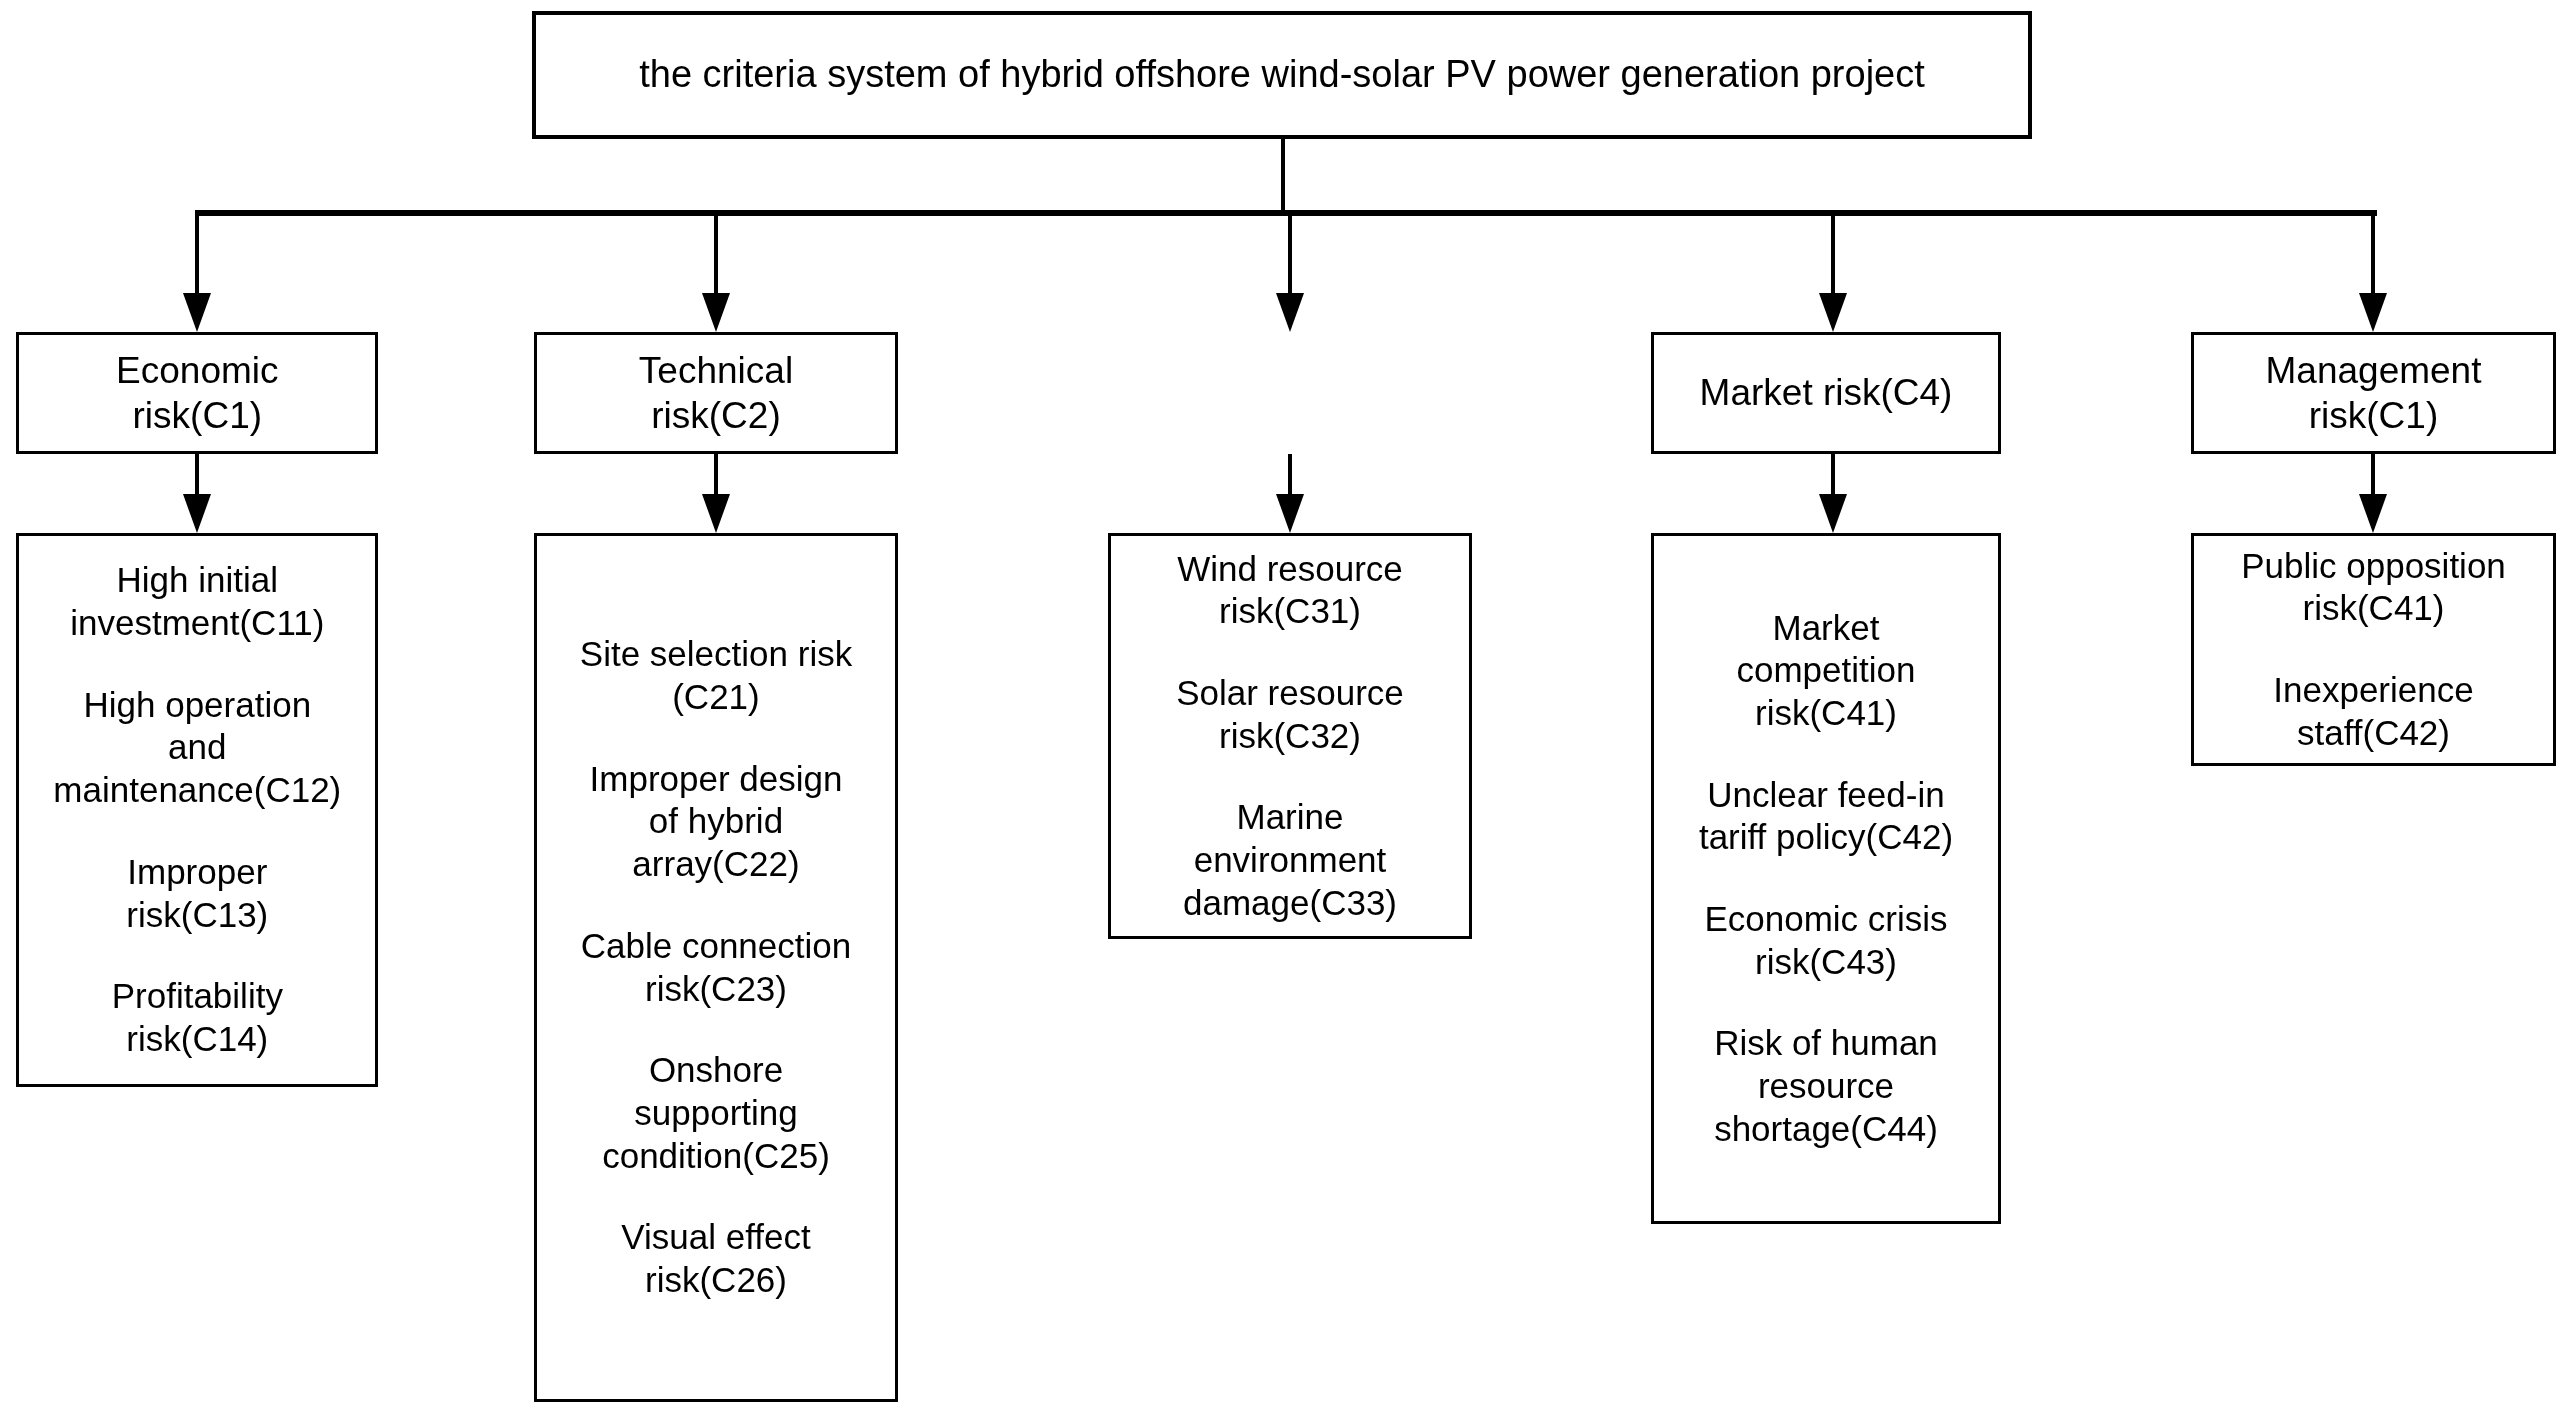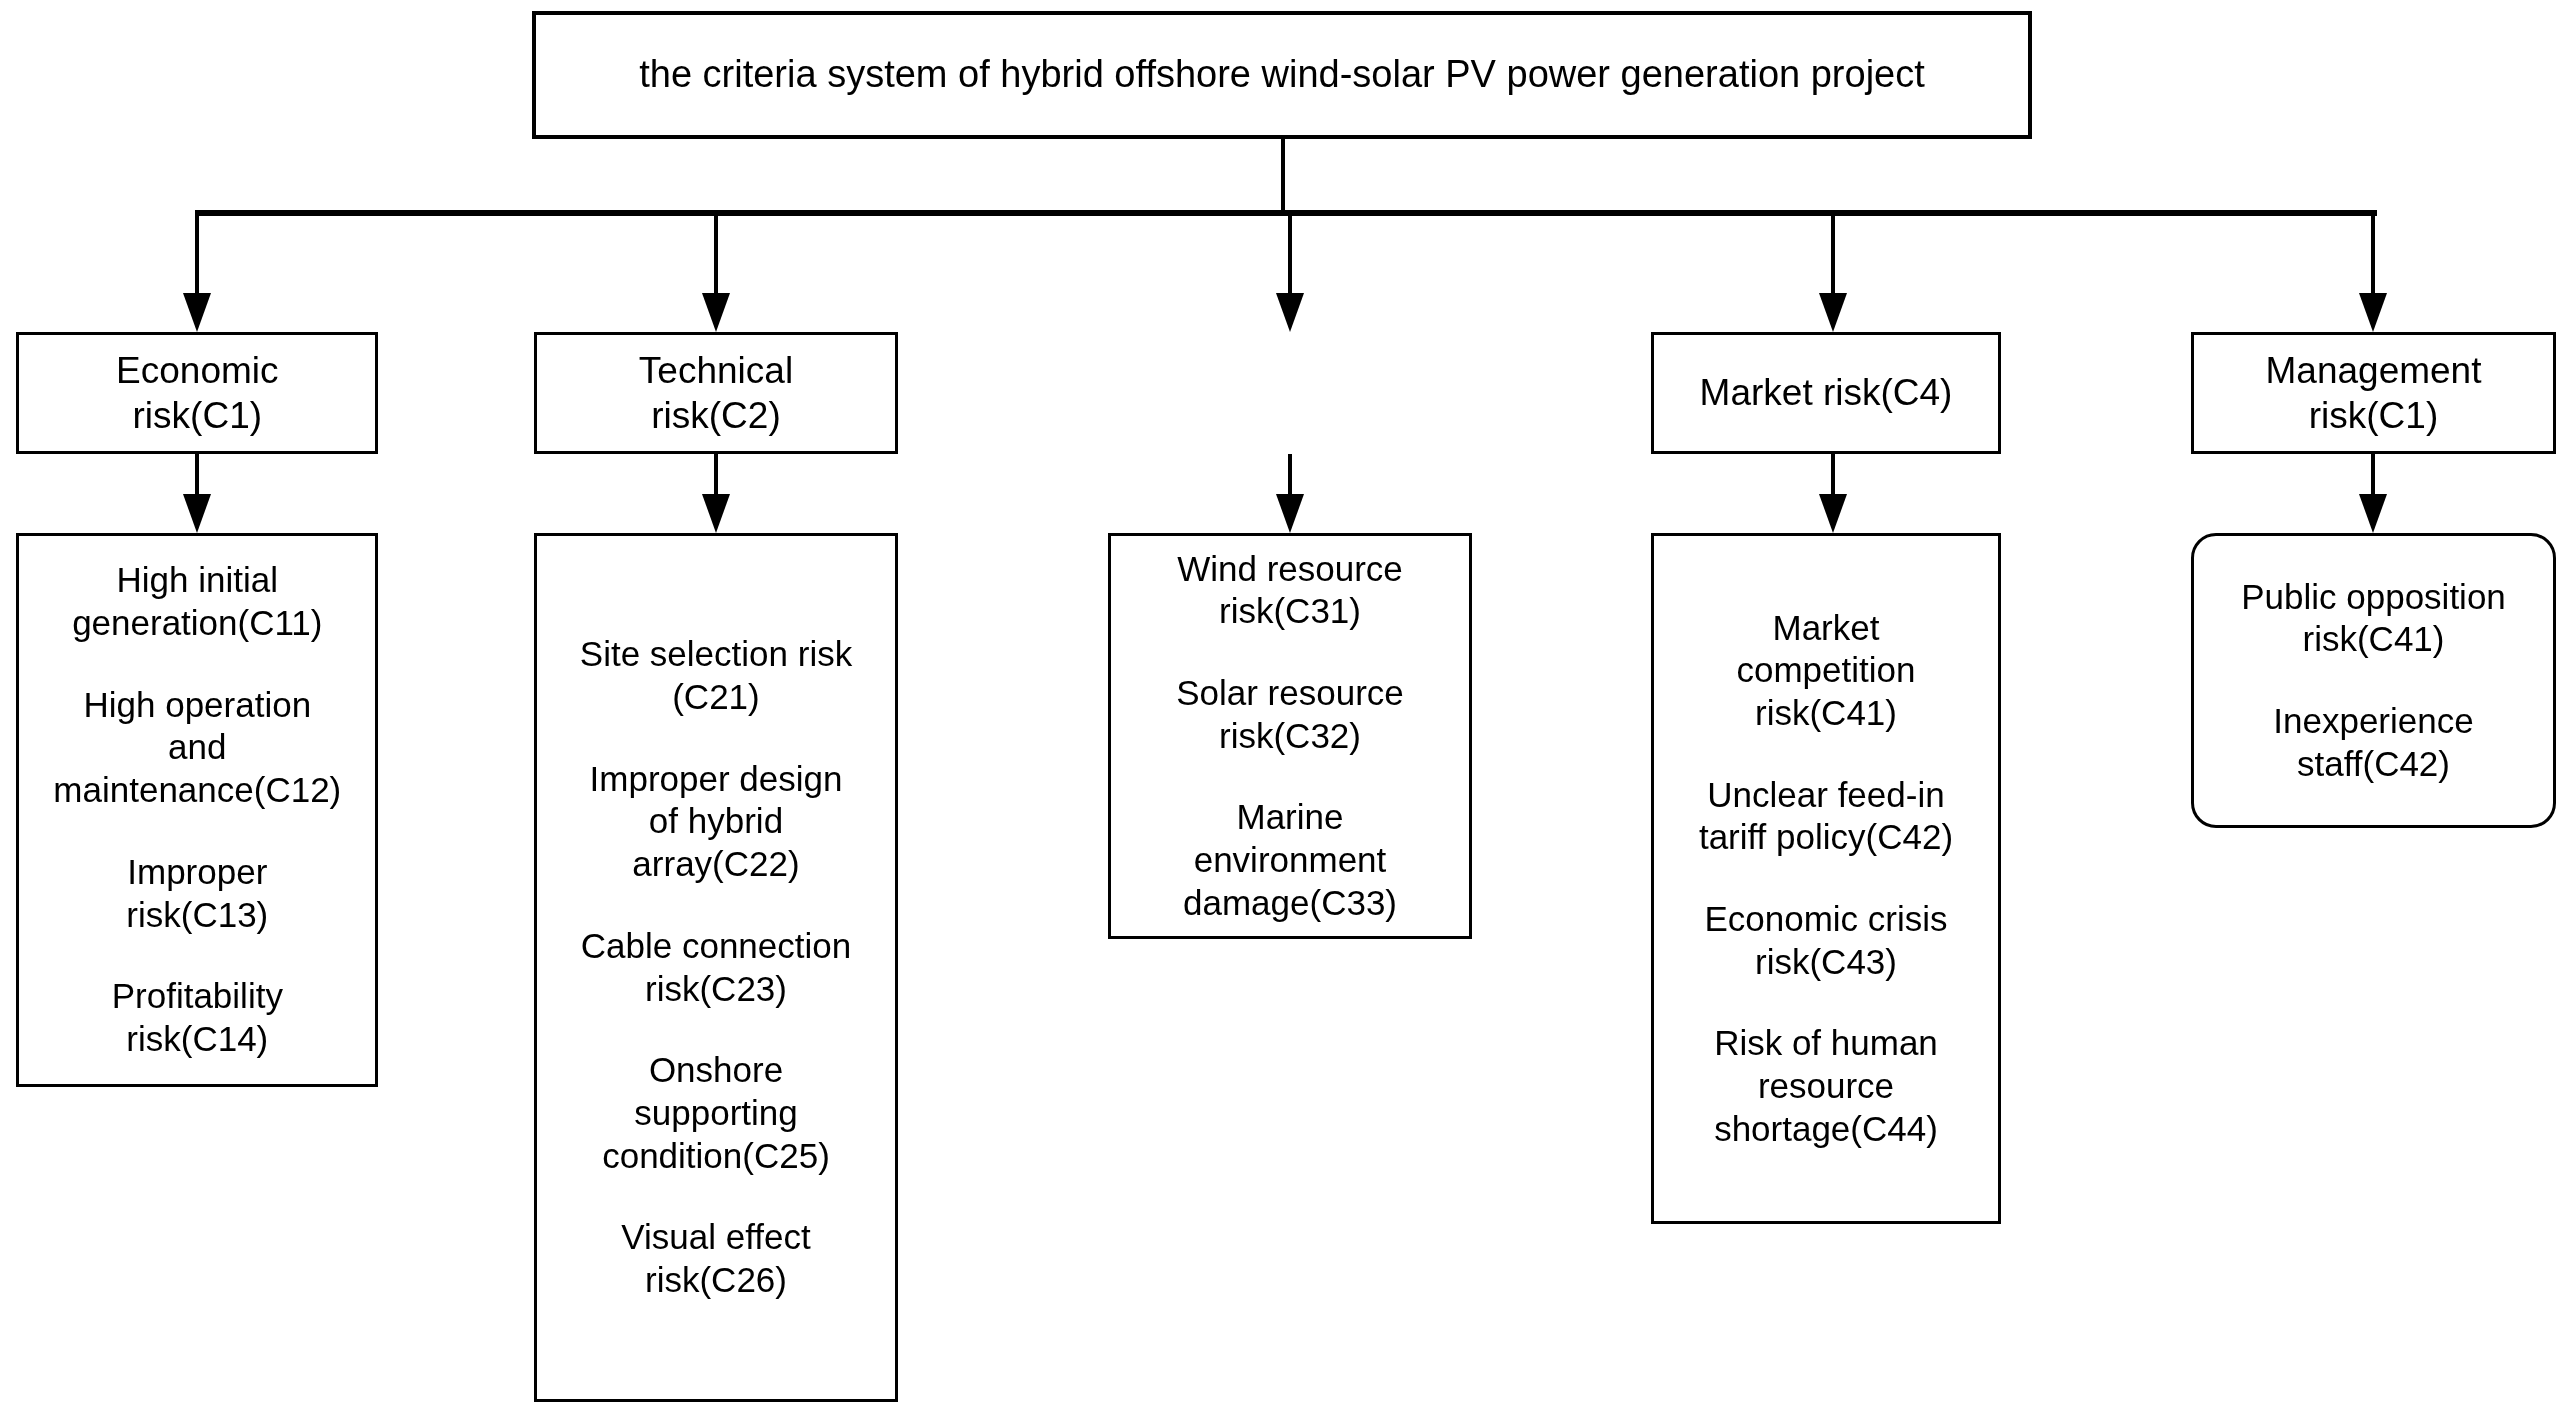--- a/index.html
+++ b/index.html
@@ -55,21 +55,21 @@
   
   .col1 { left: 16.3px;   width: 362px; }
   .col2 { left: 534px;  width: 364px; }
   .col3 { left: 1108px; width: 364px; }
   .col4 { left: 1651px; width: 350px; }
   .col5 { left: 2191px; width: 365px; }
   .child-h1 { height: 554px; }
   .child-h2 { height: 869px; }
   .child-h3 { height: 406px; }
   .child-h4 { height: 691px; }
-  .child-h5 { height: 295px; border-radius: 25px; }
+  .child-h5 { height: 233px; }
 
   
   .line {
     position: absolute;
     background: #000000;
   }
   .root-stem { left: 1281px; top: 136px; width: 4.3px; height: 78px; }
   .hbar      { left: 195px;  top: 210px; width: 2182px; height: 6.4px; }
 
   .drop-shaft { top: 214px; width: 4.3px; height: 87px; }
@@ -136,21 +136,21 @@
   <div class="head mid-head x2h"></div>
   <div class="line mid-shaft x3s"></div>
   <div class="head mid-head x3h"></div>
   <div class="line mid-shaft x4s"></div>
   <div class="head mid-head x4h"></div>
   <div class="line mid-shaft x5s"></div>
   <div class="head mid-head x5h"></div>
 
   <div class="box child-box col1 child-h1">
     <div class="child-item">High initial
-generation(C11)</div>
+investment(C11)</div>
     <div class="child-item">High operation
 and
 maintenance(C12)</div>
     <div class="child-item">Improper
 risk(C13)</div>
     <div class="child-item">Profitability
 risk(C14)</div>
   </div>
 
   <div class="box child-box col2 child-h2">

